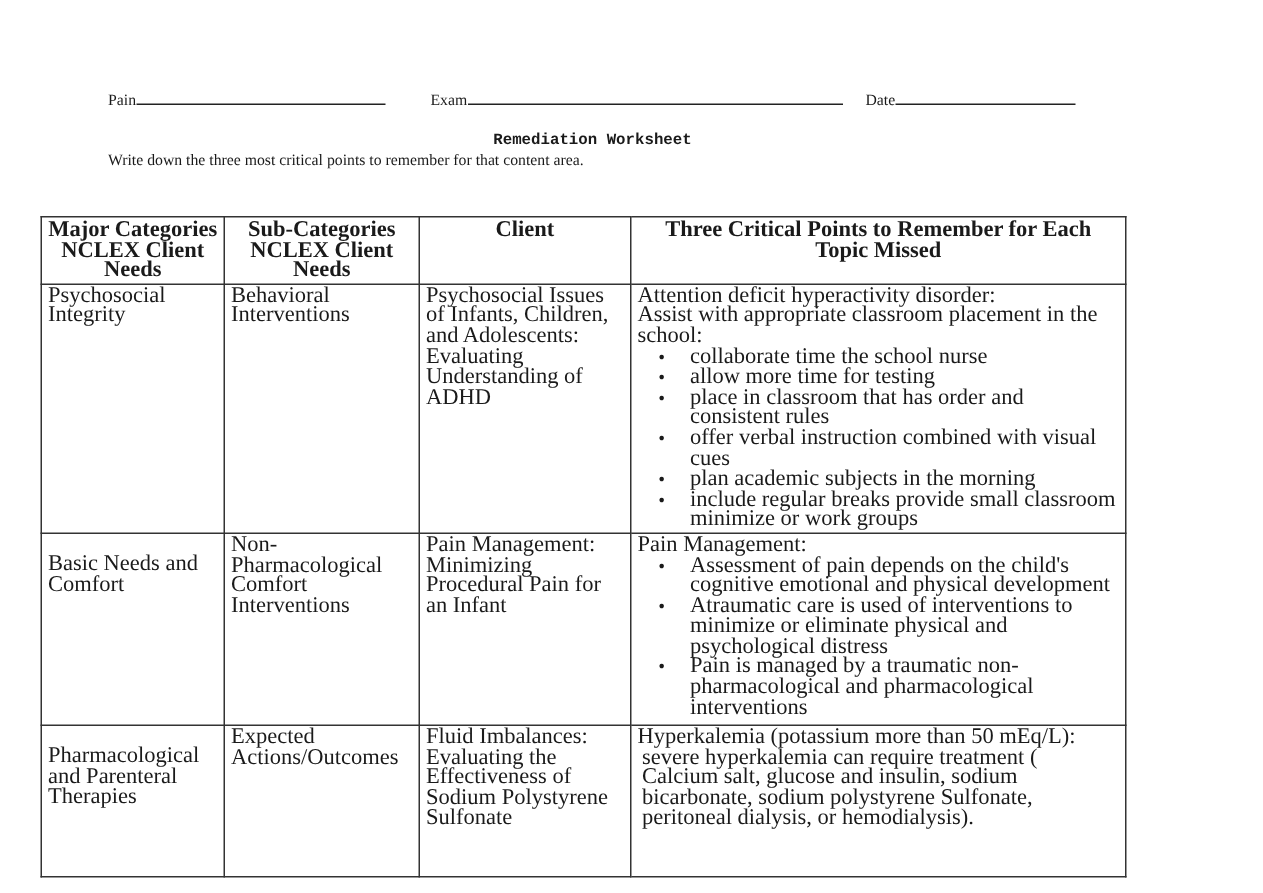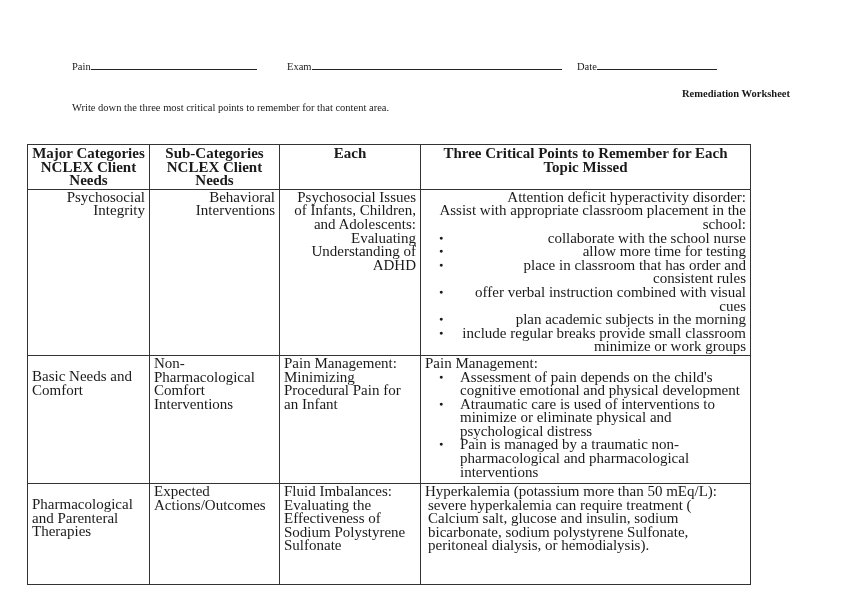--- a/index.html
+++ b/index.html
@@ -8,33 +8,33 @@
     font-family: "DejaVu Serif", "Liberation Serif", serif; color: #1a1a1a;
   }
   .hdr-field { position: absolute; top: 59px; font-size: 10.5px; font-family: "Liberation Serif", serif; white-space: nowrap; }
   .hdr-line { display: inline-block; border-bottom: 1px solid #222; height: 10px; vertical-align: baseline; }
   #f-name { left: 72px; }
   #f-name .hdr-line { width: 166px; }
   #f-exam { left: 287px; }
   #f-exam .hdr-line { width: 250px; }
   #f-date { left: 577px; }
   #f-date .hdr-line { width: 120px; }
-  .title { position: absolute; top: 88px; left: 0; width: 790px; text-align: right; font-weight: bold; font-size: 10.5px; font-family: Liberation Serif, serif; }
+  .title { position: absolute; top: 88px; left: 0; width: 790px; text-align: center; font-weight: bold; font-size: 10.5px; font-family: Liberation Mono, monospace; }
   .instr { position: absolute; top: 102px; left: 72px; font-size: 10.5px; font-family: "Liberation Serif", serif; text-align: center; }
 
   table.ws {
     position: absolute; top: 144px; left: 27px; width: 723px;
     border-collapse: collapse; table-layout: fixed;
     font-family: Liberation Serif, serif; font-size: 15px; line-height: 13.6px;
   }
   table.ws td, table.ws th { border: 1.2px solid #333; vertical-align: top; padding: 1px 4px; }
   table.ws th { font-weight: bold; text-align: center; padding-top: 2px; }
   col.c1 { width: 122px; } col.c2 { width: 130px; } col.c3 { width: 141px; } col.c4 { width: 330px; }
   tr.h { height: 31px; }
-  tr.r1 { height: 131px; text-align: right; }
+  tr.r1 { height: 131px; }
   tr.r2 { height: 128px; }
   tr.r3 { height: 101px; }
   .pad-top { padding-top: 14px !important; }
   ul.pts { margin: 0; padding-left: 35px; list-style: none; }
   ul.pts li { position: relative; }
   ul.pts li::before { content: "\25CF"; position: absolute; left: -21px; font-size: 7px; top: 0; }
 </style>
 </head>
 <body>
 
@@ -62,37 +62,37 @@
     <tr class="h">
       <th>
         <div>Major Categories</div>
         <div>NCLEX Client Needs</div>
       </th>
       <th>
         <div>Sub-Categories</div>
         <div>NCLEX Client Needs</div>
       </th>
       <th>
-        <div>Each</div>
+        <div>Client</div>
       </th>
       <th>
         <div>Three Critical Points to Remember for Each Topic Missed</div>
       </th>
     </tr>
   </thead>
   <tbody>
     <tr class="r1">
       <td>Psychosocial Integrity</td>
       <td>Behavioral Interventions</td>
       <td>Psychosocial Issues of Infants, Children, and Adolescents: Evaluating Understanding of ADHD</td>
       <td>
         <div>Attention deficit hyperactivity disorder:</div>
         <div>Assist with appropriate classroom placement in the school:</div>
         <ul class="pts">
-          <li>collaborate with the school nurse</li>
+          <li>collaborate time the school nurse</li>
           <li>allow more time for testing</li>
           <li>place in classroom that has order and consistent rules</li>
           <li>offer verbal instruction combined with visual cues</li>
           <li>plan academic subjects in the morning</li>
           <li>include regular breaks provide small classroom minimize or work groups</li>
         </ul>
       </td>
     </tr>
     <tr class="r2">
       <td class="pad-top">Basic Needs and Comfort</td>

